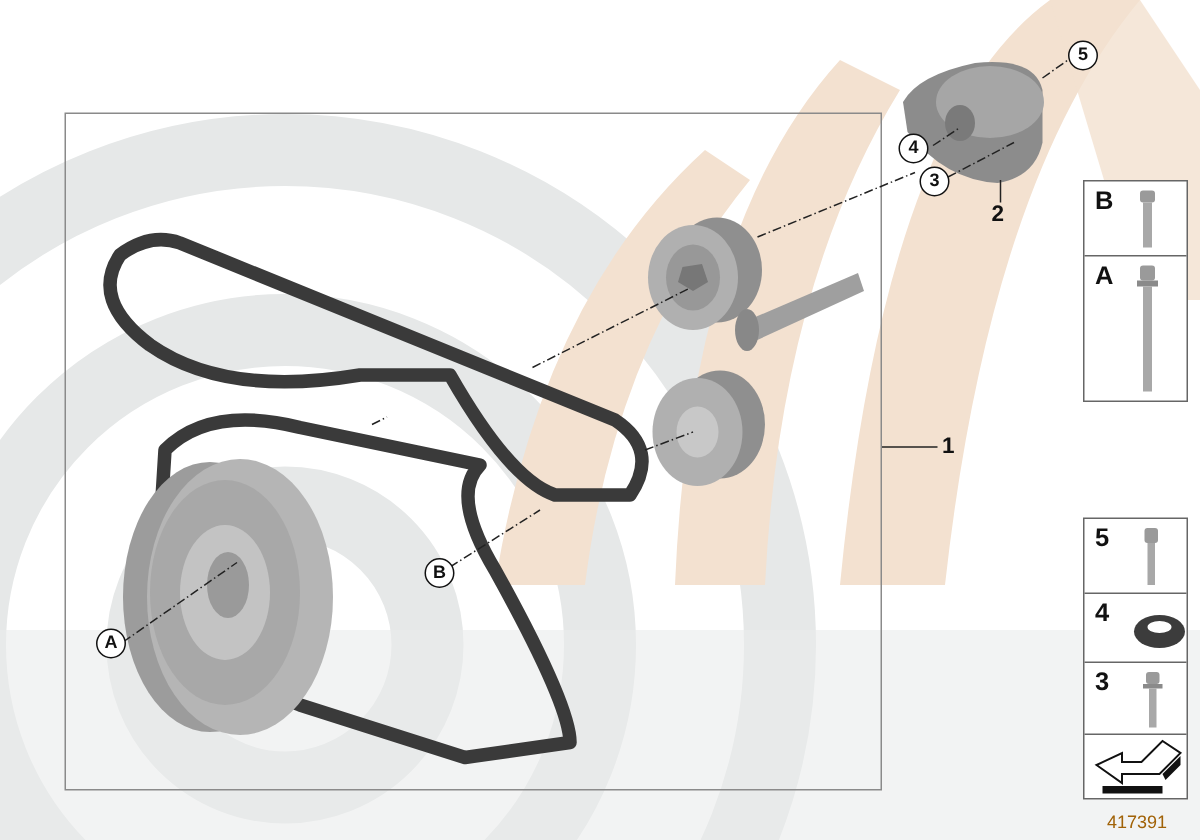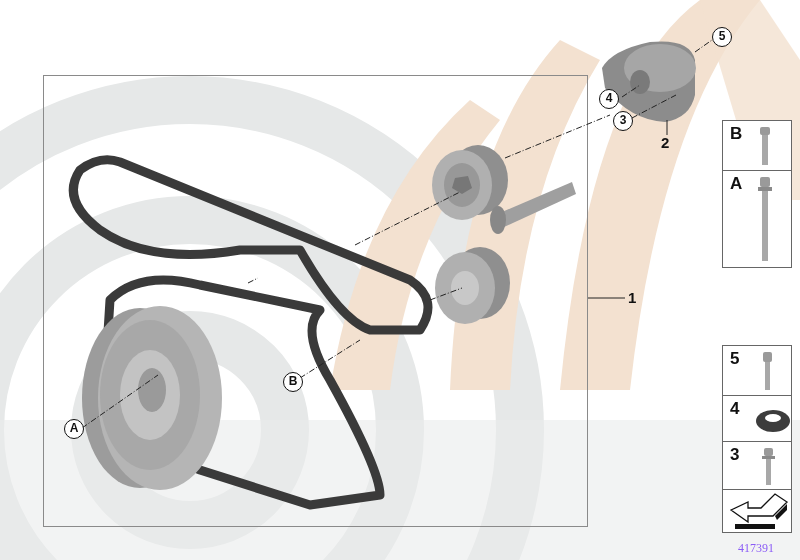--- a/index.html
+++ b/index.html
@@ -8,21 +8,21 @@
   #art{position:absolute;left:0;top:0;width:800px;height:560px;}
   .kit-box{position:absolute;left:43px;top:75px;width:545px;height:452px;border:1.5px solid #8a8a8a;box-sizing:border-box;}
   .callout{position:absolute;width:20px;height:20px;border:1.5px solid #111;border-radius:50%;background:#fff;box-sizing:border-box;
     font-weight:bold;font-size:12px;line-height:17px;text-align:center;color:#111;}
   .plain-num{position:absolute;font-weight:bold;font-size:15px;color:#111;}
   .side-panel{position:absolute;left:722px;width:70px;border:1.5px solid #666;box-sizing:border-box;background:#fff;}
   .cell{position:relative;border-bottom:1.5px solid #666;box-sizing:border-box;}
   .cell:last-child{border-bottom:none;}
   .cell-label{position:absolute;left:7px;top:3px;font-weight:bold;font-size:17px;color:#111;}
   .cell svg{position:absolute;left:0;top:0;}
-  .diagram-id{position:absolute;left:738px;top:541px;font-size:12px;color:#8b5cf6;font-family:Liberation Serif, serif;}
+  .diagram-id{position:absolute;left:738px;top:541px;font-size:12px;color:#a16207;}
 </style>
 </head>
 <body>
 
 <svg id="bg" viewBox="0 0 800 560">
   <g fill="none" stroke="#e6e8e8" stroke-width="48">
     <circle cx="190" cy="430" r="330"></circle>
     <circle cx="190" cy="430" r="210"></circle>
     <circle cx="190" cy="430" r="95"></circle>
   </g>

